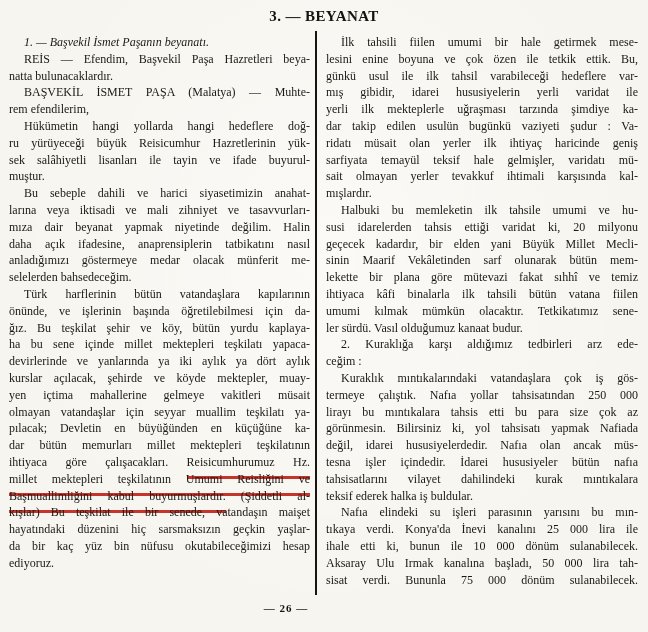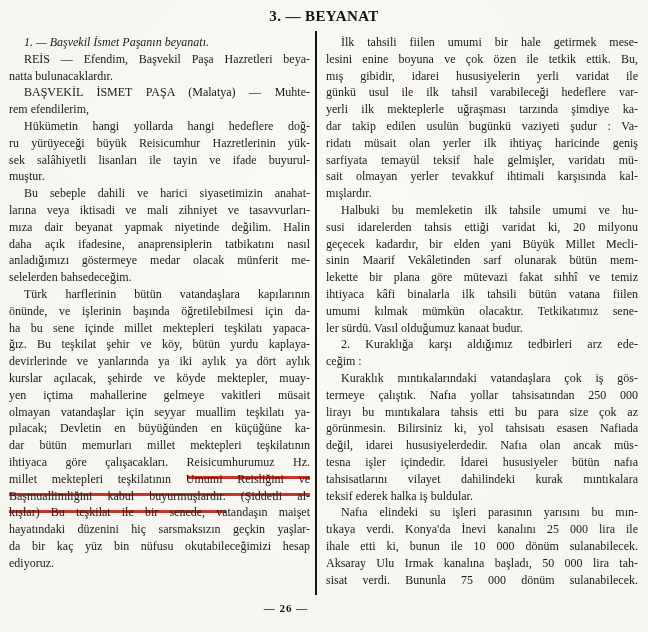--- a/index.html
+++ b/index.html
@@ -78,62 +78,62 @@
         <div class="line"><span>sek salâhiyetli lisanları ile tayin ve ifade buyurul-</span></div>
         <div class="line last"><span>muştur.</span></div>
         <div class="line ind"><span>Bu sebeple dahili ve harici siyasetimizin anahat-</span></div>
         <div class="line"><span>larına veya iktisadi ve mali zihniyet ve tasavvurları-</span></div>
         <div class="line"><span>mıza dair beyanat yapmak niyetinde değilim. Halin</span></div>
         <div class="line"><span>daha açık ifadesine, anaprensiplerin tatbikatını nasıl</span></div>
         <div class="line"><span>anladığımızı göstermeye medar olacak münferit me-</span></div>
         <div class="line last"><span>selelerden bahsedeceğim.</span></div>
         <div class="line ind"><span>Türk harflerinin bütün vatandaşlara kapılarının</span></div>
         <div class="line"><span>önünde, ve işlerinin başında öğretilebilmesi için da-</span></div>
+        <div class="line"><span>ğız. Bu teşkilat şehir ve köy, bütün yurdu kaplaya-</span></div>
         <div class="line"><span>ha bu sene içinde millet mektepleri teşkilatı yapaca-</span></div>
-        <div class="line"><span>ğız. Bu teşkilat şehir ve köy, bütün yurdu kaplaya-</span></div>
         <div class="line"><span>devirlerinde ve yanlarında ya iki aylık ya dört aylık</span></div>
         <div class="line"><span>kurslar açılacak, şehirde ve köyde mektepler, muay-</span></div>
         <div class="line"><span>yen içtima mahallerine gelmeye vakitleri müsait</span></div>
         <div class="line"><span>olmayan vatandaşlar için seyyar muallim teşkilatı ya-</span></div>
         <div class="line"><span>pılacak; Devletin en büyüğünden en küçüğüne ka-</span></div>
         <div class="line"><span>dar bütün memurları millet mektepleri teşkilatının</span></div>
         <div class="line"><span>ihtiyaca göre çalışacakları. </span><span class="ru">Reisicumhurumuz Hz.</span></div>
         <div class="line"><span class="ru">millet mektepleri teşkilatının Umumi Reisliğini ve</span></div>
         <div class="line"><span class="ru">Başmuallimliğini kabul buyurmuşlardır.</span><span> (Şiddetli al-</span></div>
         <div class="line"><span>kışlar) Bu teşkilat ile bir senede, vatandaşın maişet</span></div>
         <div class="line"><span>hayatındaki düzenini hiç sarsmaksızın geçkin yaşlar-</span></div>
         <div class="line"><span>da bir kaç yüz bin nüfusu okutabileceğimizi hesap</span></div>
         <div class="line last"><span>ediyoruz.</span></div>
       </div>
     <div class="divider"></div>
     <div class="col right">
         <div class="line ind"><span>İlk tahsili fiilen umumi bir hale getirmek mese-</span></div>
         <div class="line"><span>lesini enine boyuna ve çok özen ile tetkik ettik. Bu,</span></div>
+        <div class="line"><span>günkü usul ile ilk tahsil varabileceği hedeflere var-</span></div>
         <div class="line"><span>mış gibidir, idarei hususiyelerin yerli varidat ile</span></div>
-        <div class="line"><span>günkü usul ile ilk tahsil varabileceği hedeflere var-</span></div>
         <div class="line"><span>yerli ilk mekteplerle uğraşması tarzında şimdiye ka-</span></div>
         <div class="line"><span>dar takip edilen usulün bugünkü vaziyeti şudur : Va-</span></div>
         <div class="line"><span>ridatı müsait olan yerler ilk ihtiyaç haricinde geniş</span></div>
         <div class="line"><span>sarfiyata temayül teksif hale gelmişler, varidatı mü-</span></div>
         <div class="line"><span>sait olmayan yerler tevakkuf ihtimali karşısında kal-</span></div>
         <div class="line last"><span>mışlardır.</span></div>
         <div class="line ind"><span>Halbuki bu memleketin ilk tahsile umumi ve hu-</span></div>
         <div class="line"><span>susi idarelerden tahsis ettiği varidat ki, 20 milyonu</span></div>
         <div class="line"><span>geçecek kadardır, bir elden yani Büyük Millet Mecli-</span></div>
         <div class="line"><span>sinin Maarif Vekâletinden sarf olunarak bütün mem-</span></div>
         <div class="line"><span>lekette bir plana göre mütevazi fakat sıhhî ve temiz</span></div>
         <div class="line"><span>ihtiyaca kâfi binalarla ilk tahsili bütün vatana fiilen</span></div>
         <div class="line"><span>umumi kılmak mümkün olacaktır. Tetkikatımız sene-</span></div>
         <div class="line last"><span>ler sürdü. Vasıl olduğumuz kanaat budur.</span></div>
         <div class="line ind"><span>2. Kuraklığa karşı aldığımız tedbirleri arz ede-</span></div>
         <div class="line last"><span>ceğim :</span></div>
         <div class="line ind"><span>Kuraklık mıntıkalarındaki vatandaşlara çok iş gös-</span></div>
         <div class="line"><span>termeye çalıştık. Nafıa yollar tahsisatından 250 000</span></div>
         <div class="line"><span>lirayı bu mıntıkalara tahsis etti bu para size çok az</span></div>
-        <div class="line"><span>görünmesin. Bilirsiniz ki, yol tahsisatı esasen Nafiada</span></div>
+        <div class="line"><span>görünmesin. Bilirsiniz ki, yol tahsisatı yapmak Nafiada</span></div>
         <div class="line"><span>değil, idarei hususiyelerdedir. Nafıa olan ancak müs-</span></div>
         <div class="line"><span>tesna işler içindedir. İdarei hususiyeler bütün nafıa</span></div>
         <div class="line"><span>tahsisatlarını vilayet dahilindeki kurak mıntıkalara</span></div>
         <div class="line last"><span>teksif ederek halka iş buldular.</span></div>
         <div class="line ind"><span>Nafıa elindeki su işleri parasının yarısını bu mın-</span></div>
         <div class="line"><span>tıkaya verdi. Konya'da İnevi kanalını 25 000 lira ile</span></div>
         <div class="line"><span>ihale etti ki, bunun ile 10 000 dönüm sulanabilecek.</span></div>
         <div class="line"><span>Aksaray Ulu Irmak kanalına başladı, 50 000 lira tah-</span></div>
         <div class="line"><span>sisat verdi. Bununla 75 000 dönüm sulanabilecek.</span></div>
       </div>

